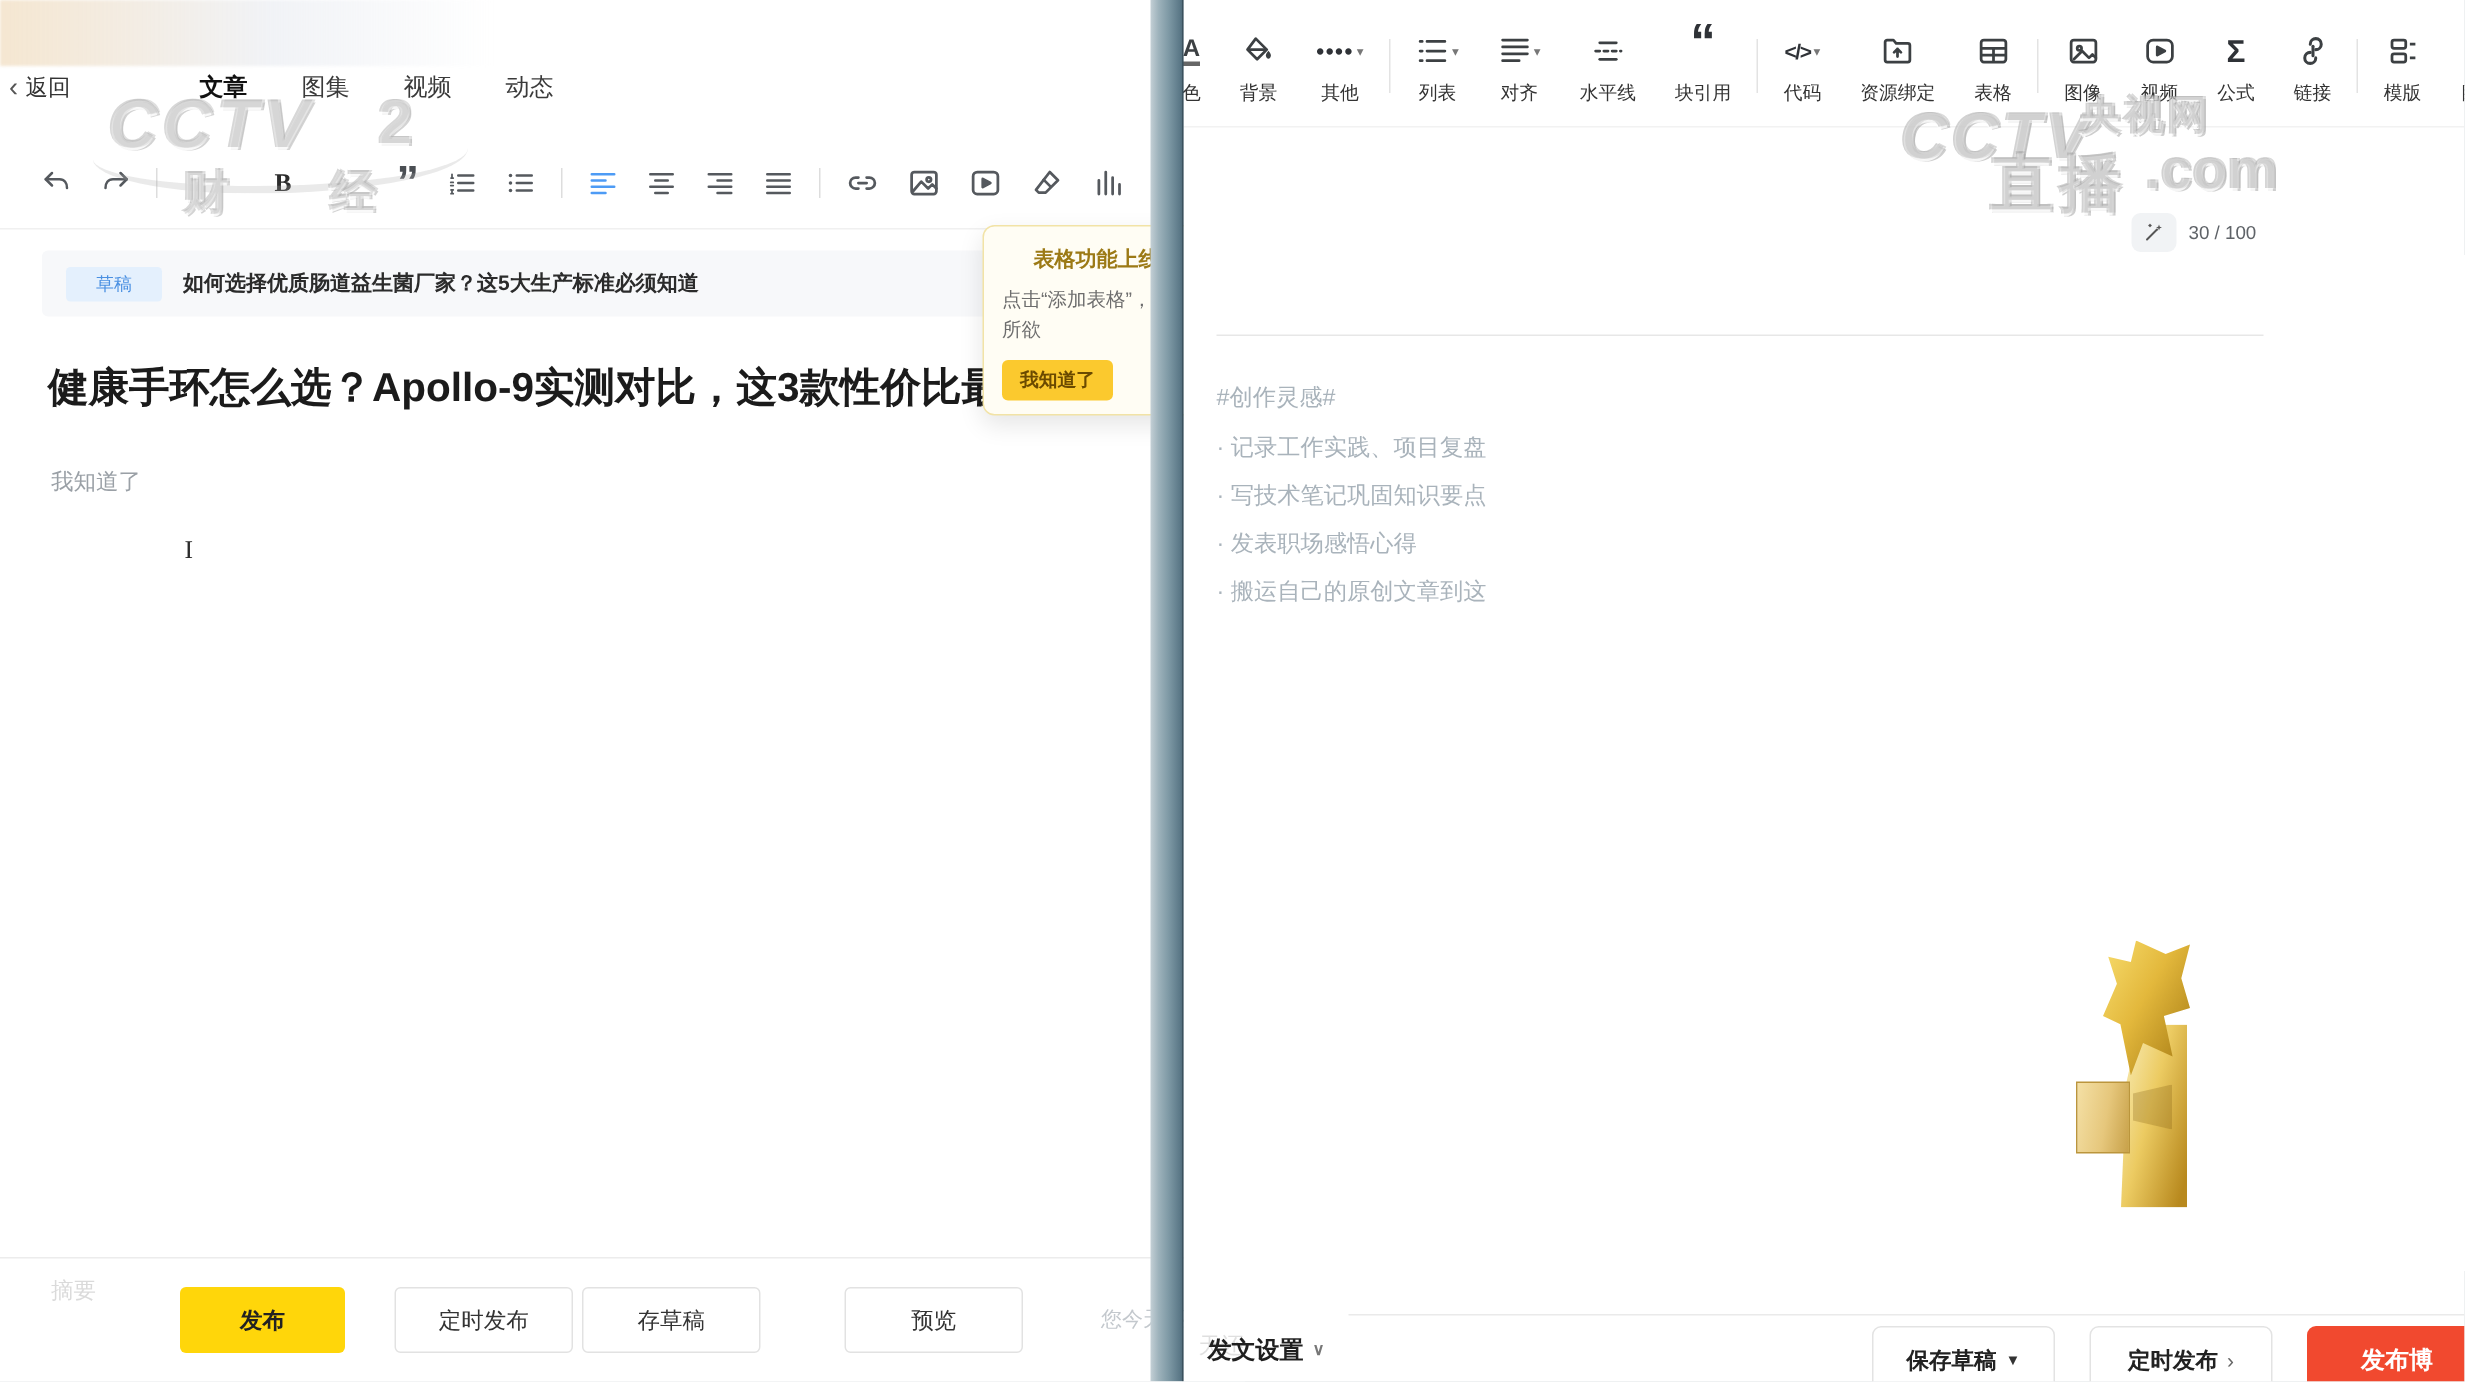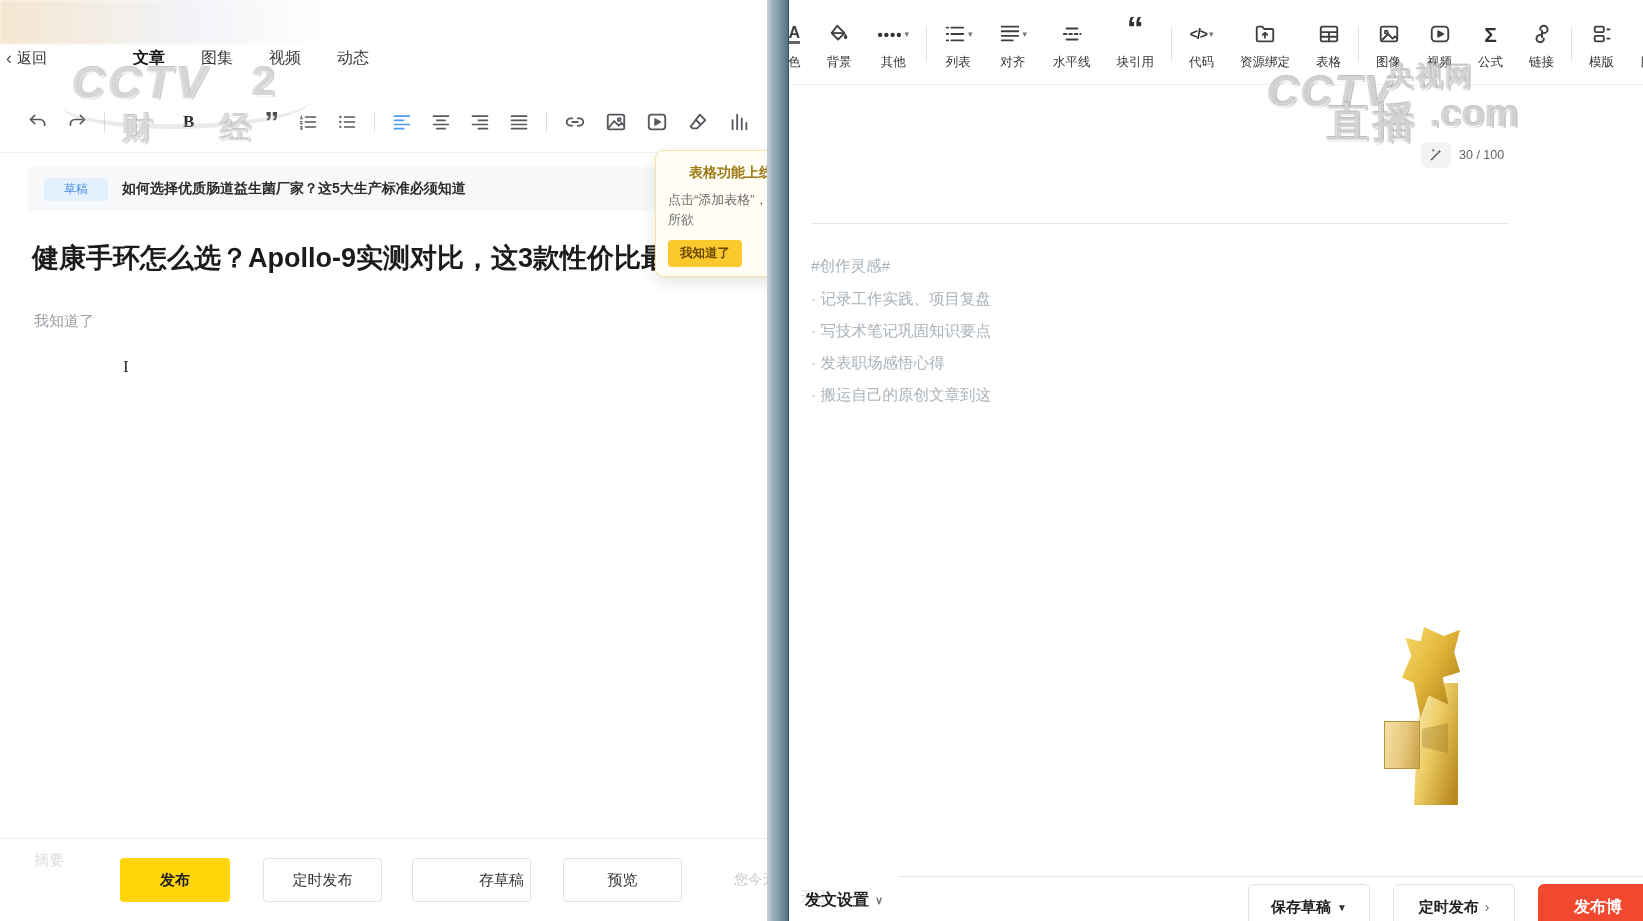--- a/index.html
+++ b/index.html
@@ -31,21 +31,21 @@
   .lp-title{position:absolute;top:240px;left:32px;width:700px;margin:0;font-size:27px;font-weight:700;color:#1b1b1b;}
   .lp-body-ph{position:absolute;top:312px;left:34px;font-size:15px;color:#9aa0a6;}
   .ibeam{position:absolute;top:357px;left:123px;font-family:"Liberation Serif",serif;font-size:17px;color:#2b2b2b;}
   .lp-footer{position:absolute;top:838px;left:0;width:830px;height:83px;border-top:1px solid #ececec;background:#fff;}
   .summary-ghost{position:absolute;left:34px;top:12px;font-size:15px;color:#888;opacity:.3;}
   .btn{position:absolute;top:19px;height:44px;border-radius:4px;font-size:15px;cursor:pointer;
        font-family:"Liberation Sans",sans-serif;}
   .btn-publish{left:120px;width:110px;background:#ffd60a;border:none;color:#222;font-weight:600;}
   .btn-outline{background:#fff;border:1px solid #e2e2e2;color:#333;}
   .btn-schedule{left:263px;width:119px;}
-  .btn-savedraft{left:412px;width:119px;text-align:right;}
+  .btn-savedraft{left:388px;width:119px;}
   .btn-preview{left:563px;width:119px;}
   .quota{position:absolute;left:734px;top:32px;font-size:14px;color:#c3c8cd;white-space:nowrap;}
   
   .tooltip{position:absolute;left:655px;top:150px;width:140px;height:100px;background:#fffdf4;
       border:1px solid #f2e3a6;border-radius:8px;box-shadow:0 6px 16px rgba(0,0,0,.10);
       padding:13px 0 12px 12px;z-index:6;}
   .tt-title{font-size:14px;font-weight:700;color:#9c7a16;white-space:nowrap;text-align:center;}
   .tt-body{margin-top:8px;font-size:13px;line-height:20px;color:#6d6d6d;white-space:nowrap;}
   .tt-btn{margin-top:10px;background:#fbc92e;color:#6b4a00;border:none;border-radius:4px;
       font-size:12.5px;padding:5px 12px;cursor:pointer;font-weight:600;}

